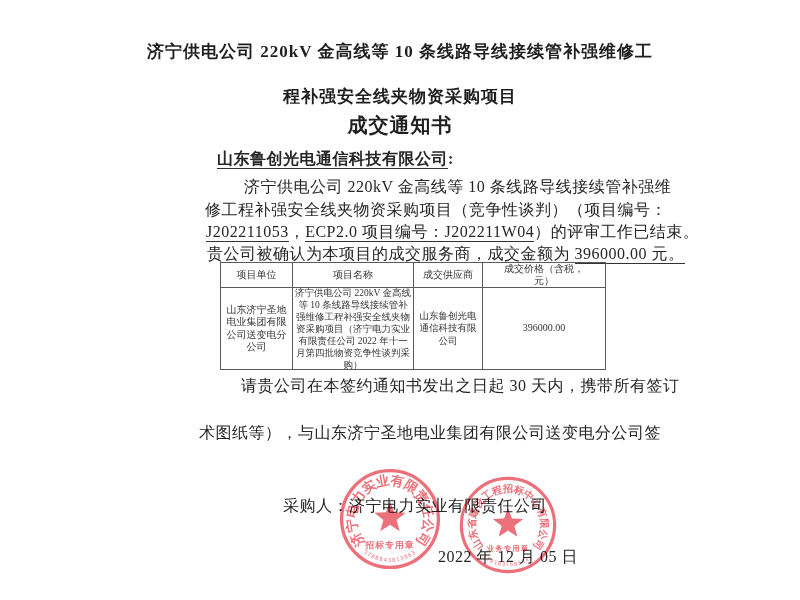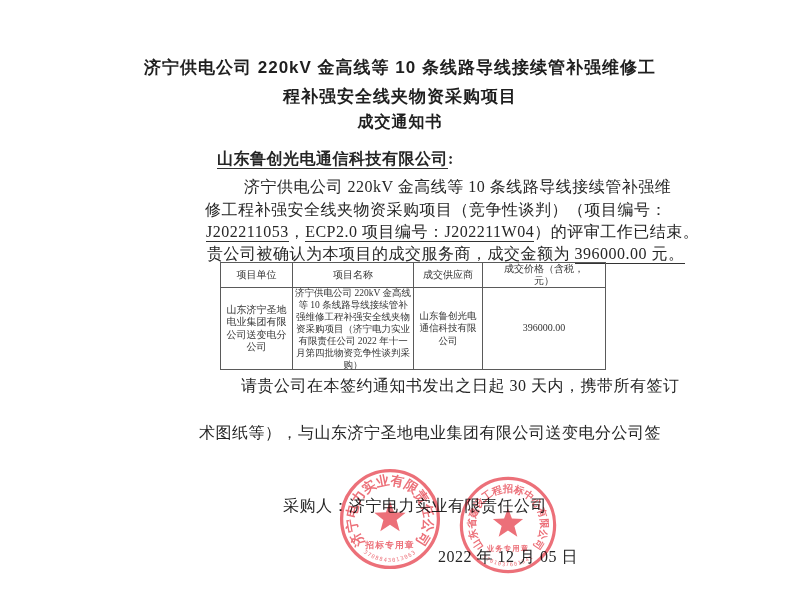--- a/index.html
+++ b/index.html
@@ -4,24 +4,24 @@
 <style>
   :root{ --stamp-red:#e8505b; --ink:#262626; --line:#5a5a5a; }
   html,body{margin:0;padding:0;}
   body{width:800px;height:600px;overflow:hidden;background:#ffffff;
        font-family:"Liberation Serif","DejaVu Serif",serif;color:var(--ink);}
   .page{position:relative;width:800px;height:600px;background:#ffffff;}
 
   .c{position:absolute;left:0;width:800px;text-align:center;}
   .title{font-family:"Liberation Sans","DejaVu Sans",sans-serif;font-weight:bold;
          font-size:17px;letter-spacing:1px;color:#1f1f1f;}
-  .t1{top:56px;} .t2{top:85px;}
+  .t1{top:40px;font-family:Liberation Serif, serif;} .t2{top:85px;}
   .subtitle{position:absolute;top:112px;left:0;width:800px;text-align:center;
             font-family:Liberation Serif, serif;
-            font-weight:bold;font-size:16px;letter-spacing:1px;color:#1f1f1f;}
+            font-weight:bold;font-size:20px;letter-spacing:1px;color:#1f1f1f;}
 
   .line{position:absolute;font-size:16px;letter-spacing:0.5px;white-space:nowrap;
         line-height:18px;color:var(--ink);}
   .u{border-bottom:1px solid #333;padding-bottom:1px;}
 
   .l-a  {top:150px;left:217px;font-weight:bold;}
   .l-p1a{top:178px;left:244px;}
   .l-p1b{top:201px;left:205px;}
   .l-p1c{top:223px;left:206px;}
   .l-p1d{top:245px;left:207px;}

